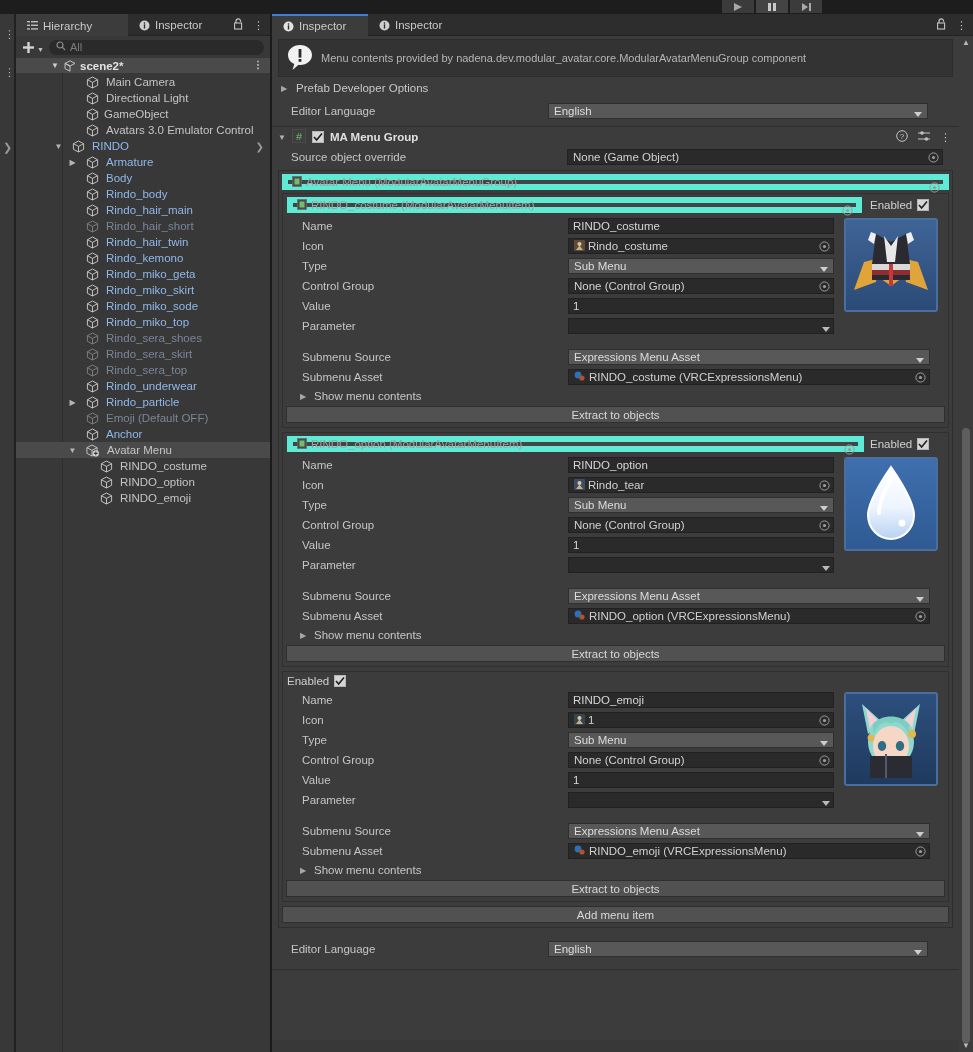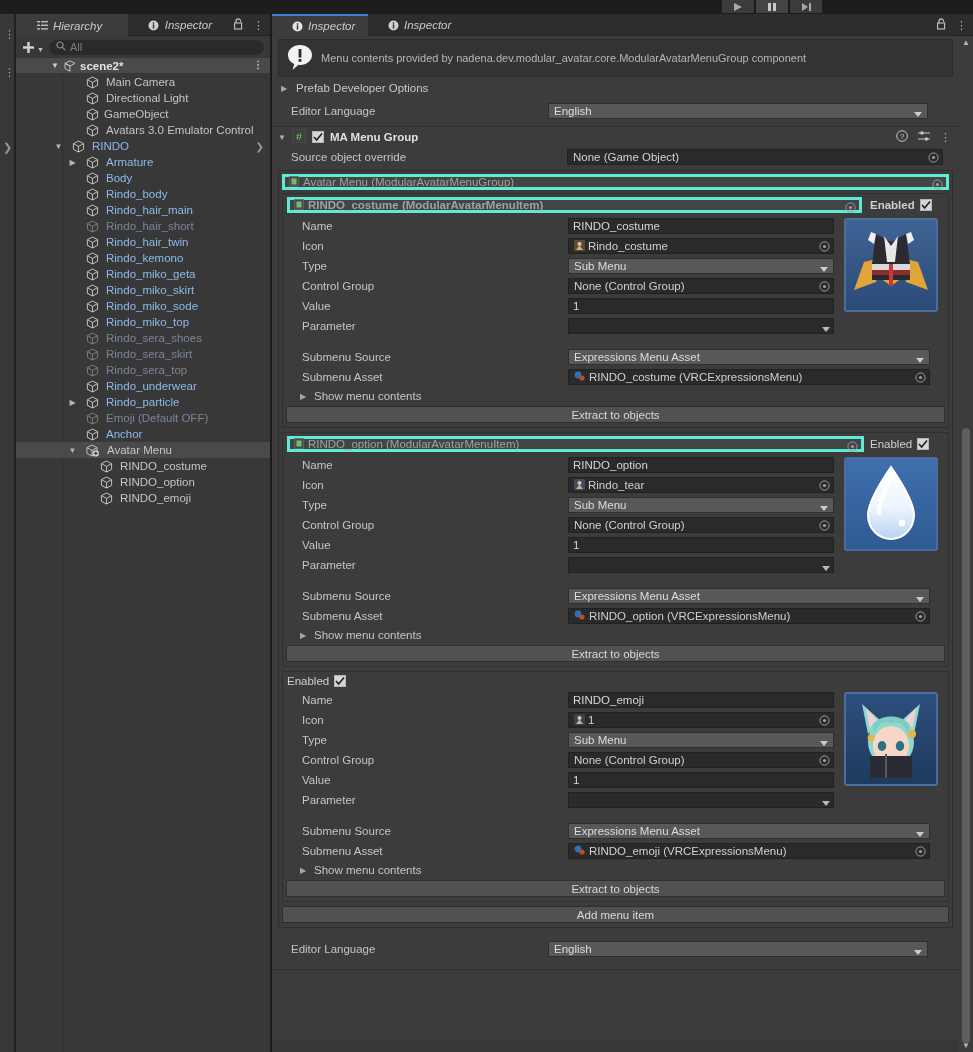--- a/index.html
+++ b/index.html
@@ -38,21 +38,21 @@
     position:absolute; left:16px; top:14px; width:254px; height:1038px;
     background:#383838;
   }
   .tabbar {
     position:relative; height:22px; background:#2d2d2d;
     border-bottom:1px solid #232323;
   }
   .tab {
     position:absolute; top:0; height:22px;
     display:flex; align-items:center; gap:5px;
-    padding:0 20px; font-size:11.5px; color:#c9c9c9;font-style:italic;
+    padding:0 10px; font-size:11.5px; color:#c9c9c9;
   }
   .tab.active { background:#3c3c3c; border-top:1px solid #3c3c3c; }
   .tab .tico { width:12px; height:12px; display:inline-flex; align-items:center; justify-content:center; }
   .tabbar .right-icons {
     position:absolute; right:6px; top:4px; display:flex; gap:9px; align-items:center;
   }
 
   .hsearch {
     height:22px; background:#383838; display:flex; align-items:center;
     padding:0 6px; gap:5px;
@@ -144,21 +144,21 @@
   .txtfield {
     background:#2a2a2a; border:1px solid #212121; height:16px;
     display:flex; align-items:center; padding:0 4px; color:#d6d6d6; font-size:11.5px;
   }
 
   
   .groupbox {
     margin:0 6px; border:1px solid #2e2e2e; background:#3c3c3c;
   }
   .hdrfield {
-    background:#444444; border:3px solid #5eead4; height:16px;
+    background:#444444; border:6px solid #5eead4; height:16px;
     display:flex; align-items:center; gap:4px; padding:0 4px;
     color:#a0a0a0; font-size:11.5px; position:relative;
   }
   .hdrfield .pick { position:absolute; right:3px; top:2px; }
 
   .itembox { border:1px solid #303030; background:#3c3c3c; }
 
   .enabled-wrap { display:flex; align-items:center; gap:5px; color:#cfcfcf; font-size:11.5px; }
   .chk {
     width:12px; height:12px; background:#d6d6d6; border:1px solid #b5b5b5;
@@ -700,21 +700,21 @@
           <span class="pick">
             <svg width="11" height="11" viewBox="0 0 11 11">
                 <circle cx="5.5" cy="5.5" r="4.6" stroke="#9c9c9c" stroke-width="1" fill="none"></circle>
                 <circle cx="5.5" cy="5.5" r="1.6" fill="#9c9c9c"></circle>
               </svg>
           </span>
         </div>
 
         <div id="menu-items" style="padding:3px 3px 0 3px;">
             <div class="itembox" style="margin-bottom: 4px;">
-              <div style="display:flex;align-items:center;gap:8px;padding:3px 4px 0 4px;font-weight:bold;">
+              <div style="display:flex;align-items:center;gap:8px;padding:3px 4px 0 4px;">
                 <div class="hdrfield" style="flex:1;">
                   <span><svg width="10" height="11" viewBox="0 0 10 11">
                       <rect x="0.5" y="0.5" width="9" height="10" fill="#4a4a4a" stroke="#6a6a6a" stroke-width="0.7"></rect>
                       <rect x="2.5" y="2.5" width="5" height="6" fill="#6fbd6f"></rect>
                     </svg></span>
                   <span>RINDO_costume (ModularAvatarMenuItem)</span>
                   <span class="pick"><svg width="11" height="11" viewBox="0 0 11 11">
                       <circle cx="5.5" cy="5.5" r="4.6" stroke="#9c9c9c" stroke-width="1" fill="none"></circle>
                       <circle cx="5.5" cy="5.5" r="1.6" fill="#9c9c9c"></circle>
                     </svg></span>

